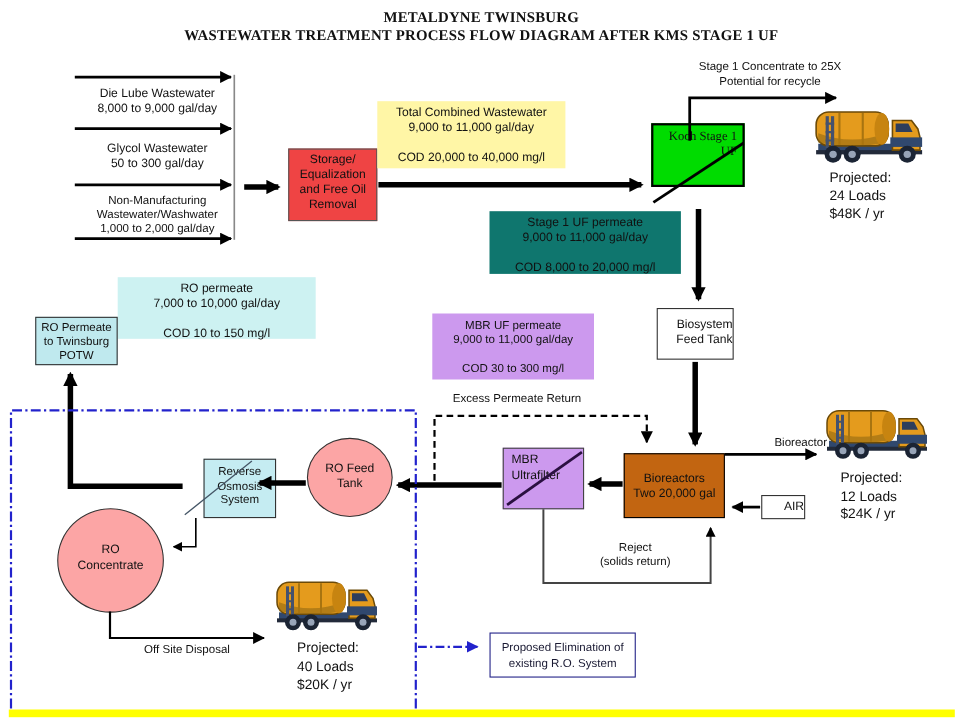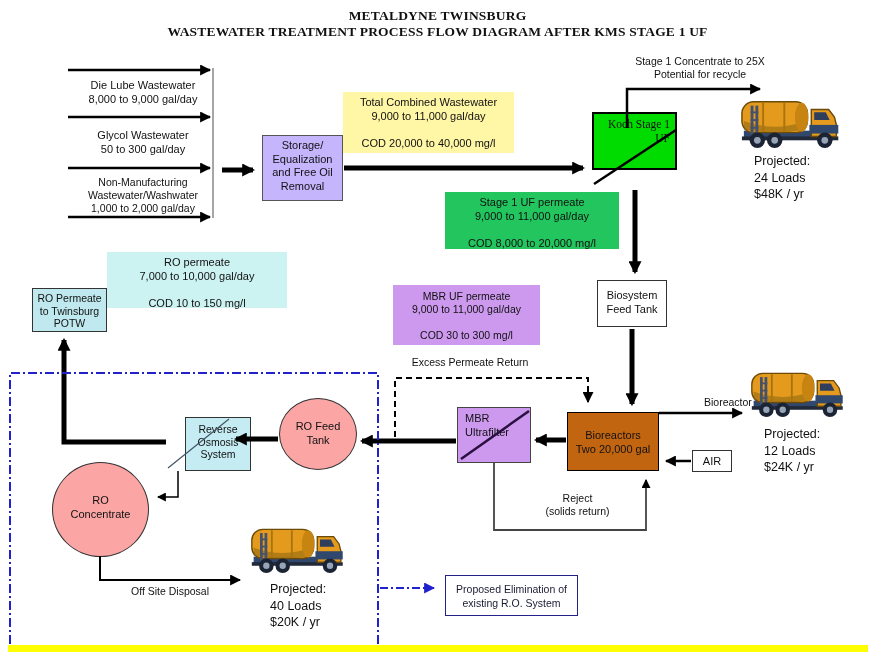--- a/index.html
+++ b/index.html
@@ -20,21 +20,21 @@
   .ylnote{background:#FFF6A6;font-size:11px;line-height:13.5px;padding-top:4px;}
   .grnote{background:#00E000;font-size:11px;line-height:13.5px;padding-top:4px;}
   .koch{background:#00DC00;border:2px solid #000;
         font-family:"Liberation Serif","DejaVu Serif",serif;font-size:11.5px;line-height:14px;
         padding:3px 5px;box-sizing:border-box;}
   .cynote{background:#CDF2F2;font-size:11px;line-height:13.5px;padding-top:4px;}
   .potw{background:#BFE9EE;font-size:10.5px;line-height:12.5px;padding-top:3px;}
   .purpnote{background:#CC99EE;font-size:10.5px;line-height:13px;padding-top:5px;}
   .mbrbox{background:#CC99EE;border:1px solid #444;font-size:11px;line-height:13.5px;padding:4px 7px;box-sizing:border-box;}
   .bioreact{background:#C26511;border:1.5px solid #000;font-size:11px;line-height:14px;padding-top:15px;}
-  .whitebox{background:#fff;}
+  .whitebox{background:#fff;text-align:right;}
   .rosys{background:#C5ECF2;font-size:10.5px;line-height:12.5px;padding-top:5px;}
   .circle{border-radius:50%;background:#fca5a5;border:1px solid #333;box-sizing:border-box;}
   .proposal{background:#fff;border:1.5px solid #222288;color:#1a1a33;
             font-size:10.5px;line-height:14px;padding-top:6px;}
   #overlay{position:absolute;top:0;left:0;z-index:5;pointer-events:none;}
   .boxlayer{z-index:2;}
   #bottombar{left:8px;top:645px;width:860px;height:7px;background:#FFFF00;}
   .trucksvg{position:absolute;z-index:2;}
 </style>
 </head>
@@ -48,37 +48,37 @@
   </div>
 
   <div class="abs lbl pre ctr boxlayer" style="left:60px;top:78px;width:166px;">Die Lube Wastewater
 8,000 to 9,000 gal/day</div>
   <div class="abs lbl pre ctr boxlayer" style="left:60px;top:128px;width:166px;">Glycol Wastewater
 50 to 300 gal/day</div>
   <div class="abs lbl-s pre ctr boxlayer" style="left:60px;top:176px;width:166px;">Non-Manufacturing
 Wastewater/Washwater
 1,000 to 2,000 gal/day</div>
 
-  <div class="abs storage pre ctr boxlayer" style="left: 262px; top: 135px; width: 79px; height: 61px; background-color: #c4b5fd;">Storage/
+  <div class="abs storage pre ctr boxlayer" style="left: 262px; top: 135px; width: 79px; height: 61px; background-color: #ef4444;">Storage/
 Equalization
 and Free Oil
 Removal</div>
 
   <div class="abs note ylnote pre ctr boxlayer" style="left: 343px; top: 92px; width: 171px; height: 61px; background-color: rgb(255, 246, 166);">Total Combined Wastewater
 9,000 to 11,000 gal/day
 
 COD 20,000 to 40,000 mg/l</div>
 
   <div class="abs koch pre boxlayer" style="left:592px;top:112px;width:85px;height:58px;text-align:right;">Koch Stage 1
 UF</div>
 
   <div class="abs lbl-s pre ctr boxlayer" style="left:615px;top:55px;width:170px;">Stage 1 Concentrate to 25X
 Potential for recycle</div>
 
-  <div class="abs note grnote pre ctr boxlayer" style="left: 445px; top: 192px; width: 174px; height: 57px; background-color: #22c55e;">Stage 1 UF permeate
+  <div class="abs note grnote pre ctr boxlayer" style="left: 445px; top: 192px; width: 174px; height: 57px; background-color: #0f766e;">Stage 1 UF permeate
 9,000 to 11,000 gal/day
 
 COD 8,000 to 20,000 mg/l</div>
 
   <div class="abs box whitebox lbl pre ctr boxlayer" style="left:597px;top:280px;width:70px;height:47px;padding-top:7px;">Biosystem
 Feed Tank</div>
 
   <div class="abs note cynote pre ctr boxlayer" style="left: 107px; top: 252px; width: 180px; height: 56px; background-color: rgb(205, 242, 242);">RO permeate
 7,000 to 10,000 gal/day
 

